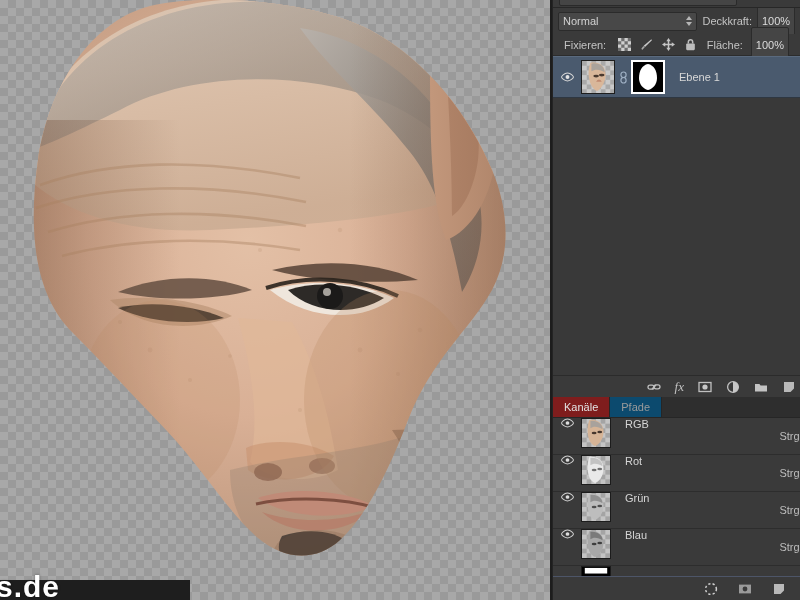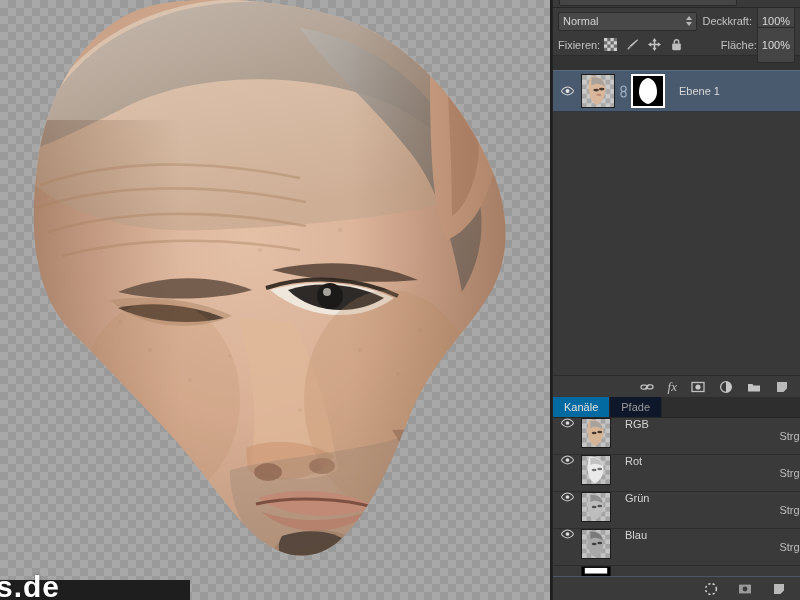--- a/index.html
+++ b/index.html
@@ -93,29 +93,29 @@
     height:36px; min-width:36px;
     background:#454545; border:1px solid #2b2b2b; border-radius:2px;
     display:flex; align-items:center; justify-content:center;
     color:#dcdcdc; font-size:11px; padding:0 4px;
   }
 
   
   .row-lock {
     height:22px; flex:0 0 22px;
     display:flex; align-items:center;
-    padding:0 5px; gap:0;
+    padding:0 11px; gap:8px;
     background:#3a3a3a;
     border-bottom:1px solid #2c2c2c;
   }
   .lock-icons { display:flex; align-items:center; gap:9px; margin-left:4px; }
   .ico { width:13px;height:13px; display:block; }
 
   
-  .layers-list { flex:1 1 auto; background:#393939; overflow:hidden; position:relative;margin-top:14px; }
+  .layers-list { flex:1 1 auto; background:#393939; overflow:hidden; position:relative; }
   .layer-row {
     height:42px; display:flex; align-items:center;
     background:#4a5a6e;
     border-top:1px solid #5a6a7e;
     border-bottom:1px solid #2e3742;
     padding-left:0;
   }
   .eye-cell { width:28px; display:flex; align-items:center; justify-content:center; }
   .thumb-img {
     width:34px;height:34px;border:1px solid #1e1e1e; flex:0 0 34px;
@@ -130,39 +130,39 @@
     overflow:hidden;
   }
   .layer-name { margin-left:14px; color:#d9d9d9; font-size:11px; }
 
   
   .panel-toolbar {
     height:22px; flex:0 0 22px;
     background:#3a3a3a;
     border-top:1px solid #2b2b2b;
     display:flex; align-items:center; justify-content:flex-end;
-    gap:14px; padding-right:11px;
+    gap:14px; padding-right:4px;
   }
   .tb-ico { width:14px;height:14px;display:block; }
   .fx-txt { font-family:"Liberation Serif", serif; font-style:italic; font-size:13px; color:#c0c0c0; }
 
   
   .tabs {
     height:21px; flex:0 0 21px;
     display:flex; align-items:stretch;
     background:#2e2e2e;
     border-bottom:1px solid #262626;
   }
   .tab {
     padding:0 11px; display:flex;align-items:center;
     font-size:11px; color:#9a9a9a;
-    background:#0f172a;
+    background:#0c4a6e;
     border-right:1px solid #262626;
   }
-  .tab.active { background:#0369a1; color:#e2e2e2; }
+  .tab.active { background:#7f1d1d; color:#e2e2e2; }
 
   
   .channels { flex:0 0 auto; background:#3a3a3a; }
   .ch-row {
     height:37px; display:flex; align-items:flex-start;
     border-bottom:1px solid #2d2d2d;
     background:#3a3a3a;
     position:relative;
   }
   .ch-thumb { width:30px;height:30px;flex:0 0 30px;border:1px solid #1c1c1c; }

